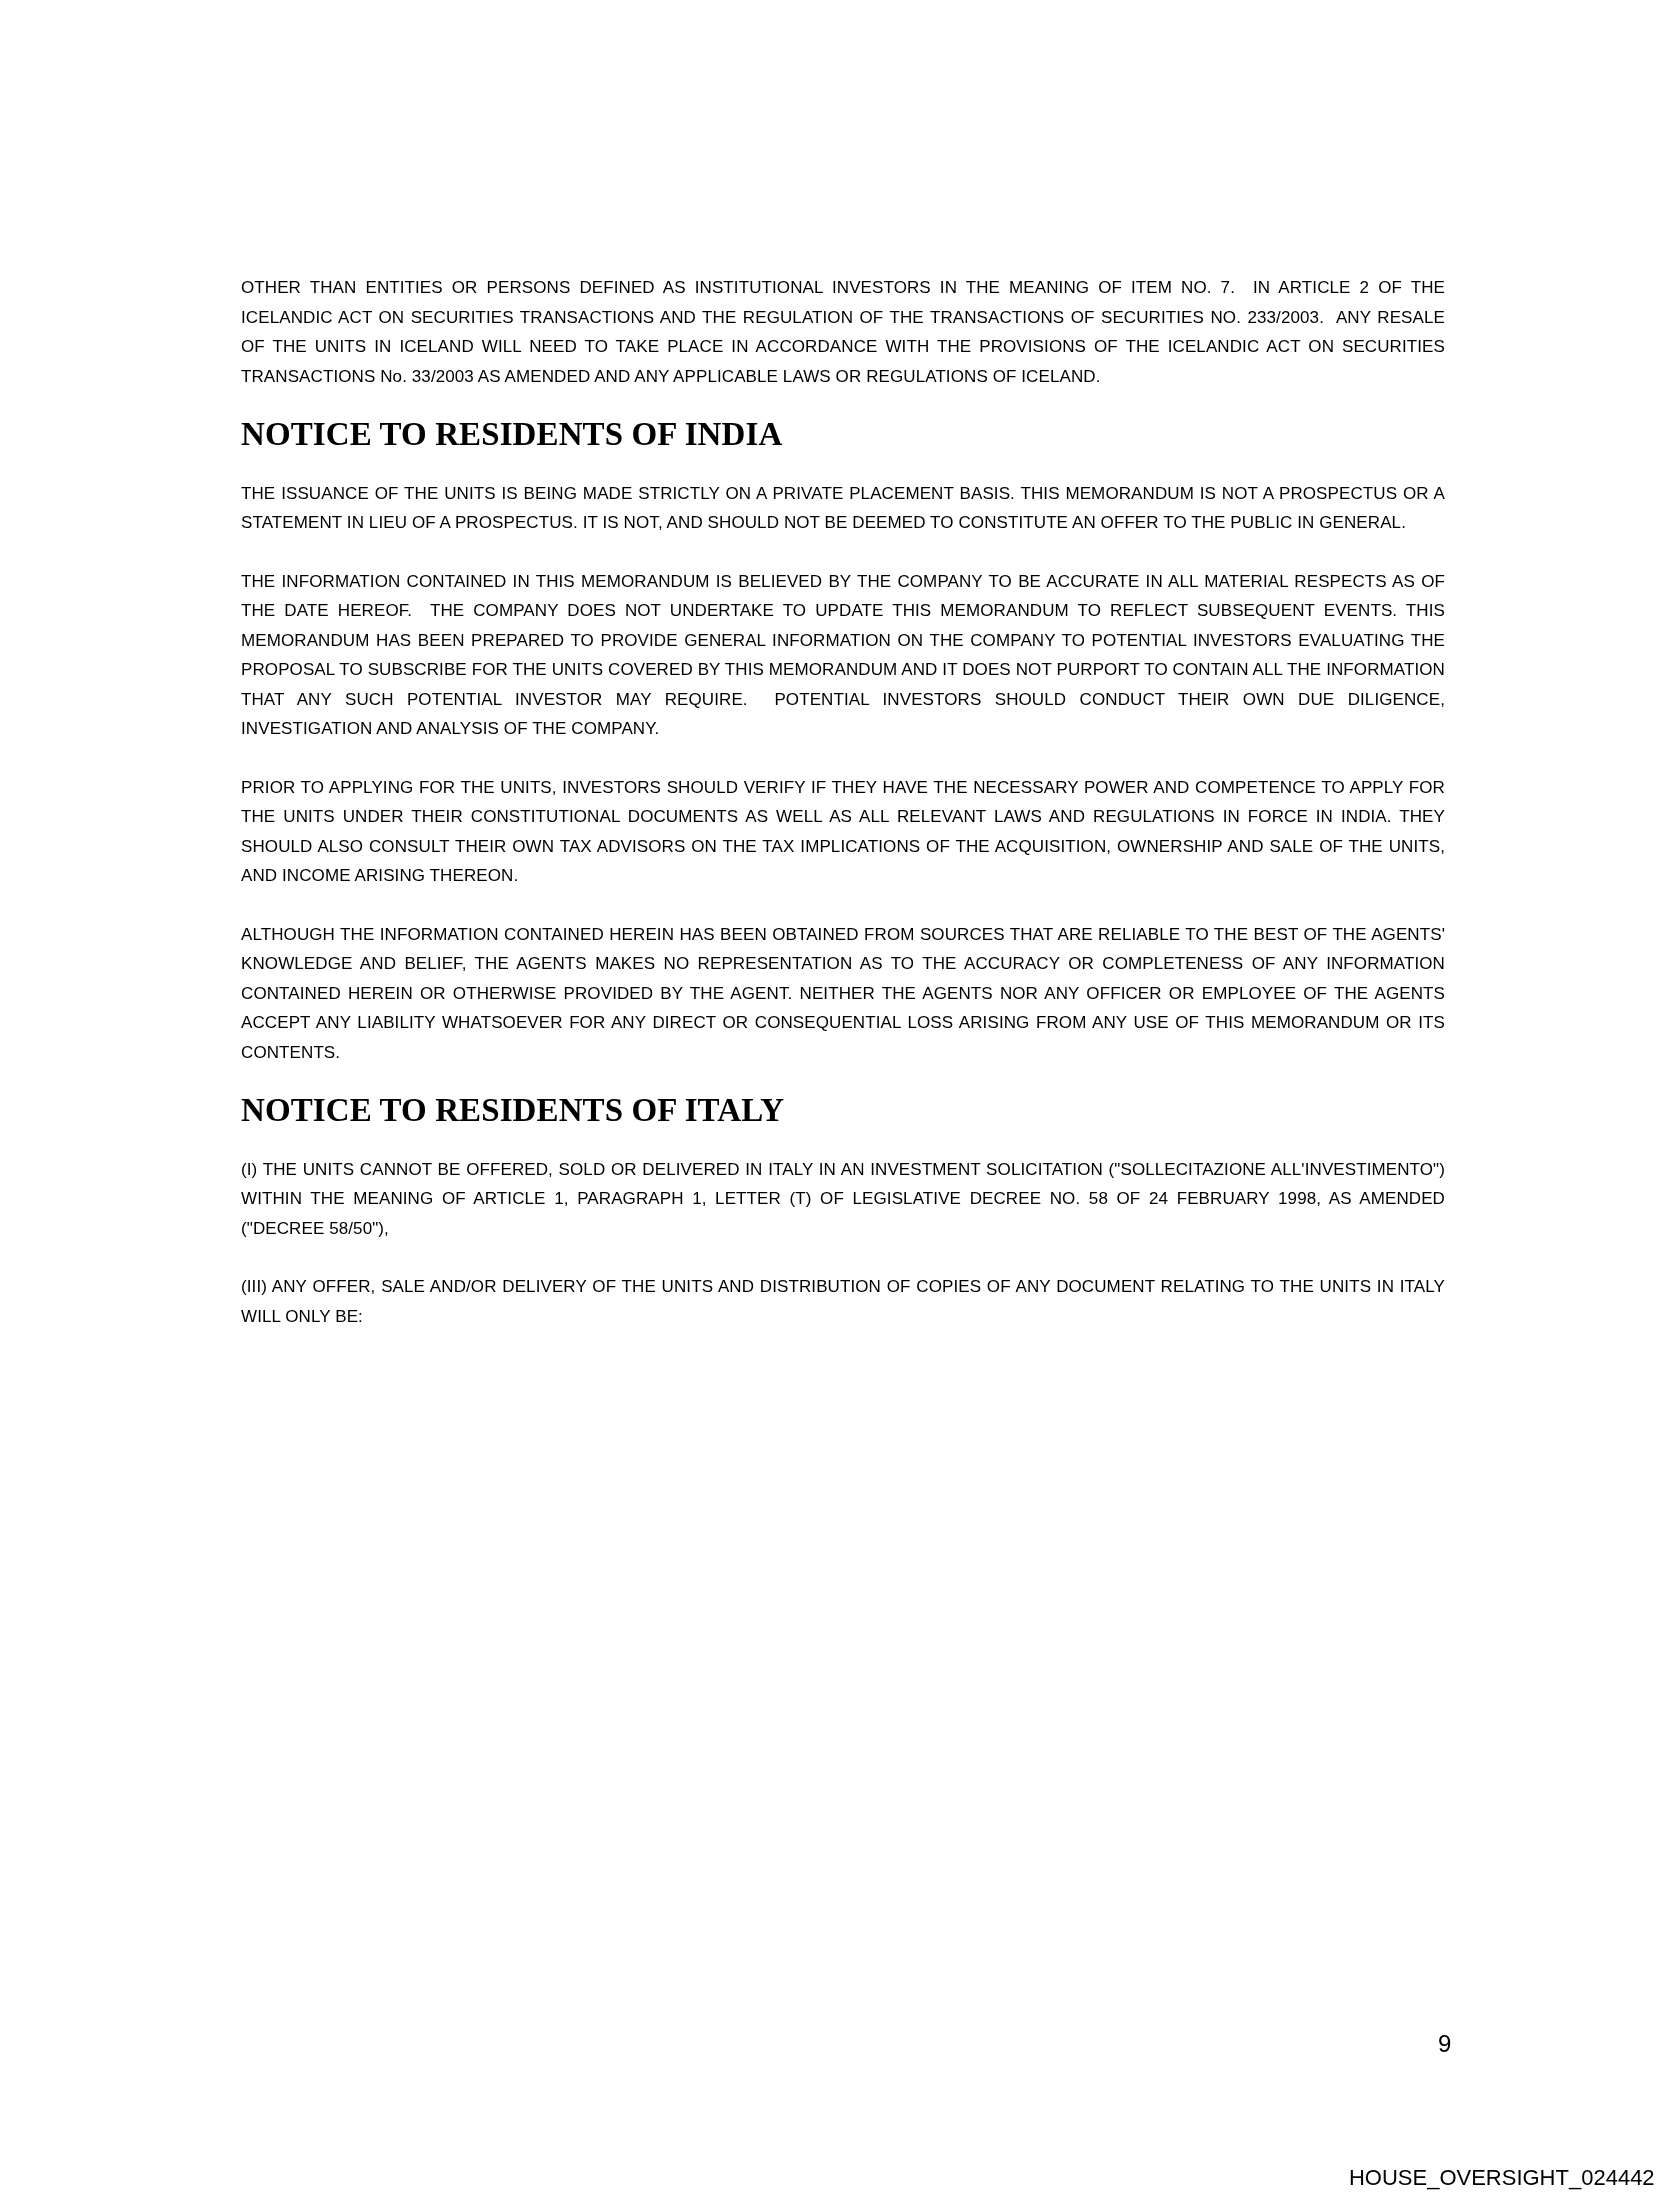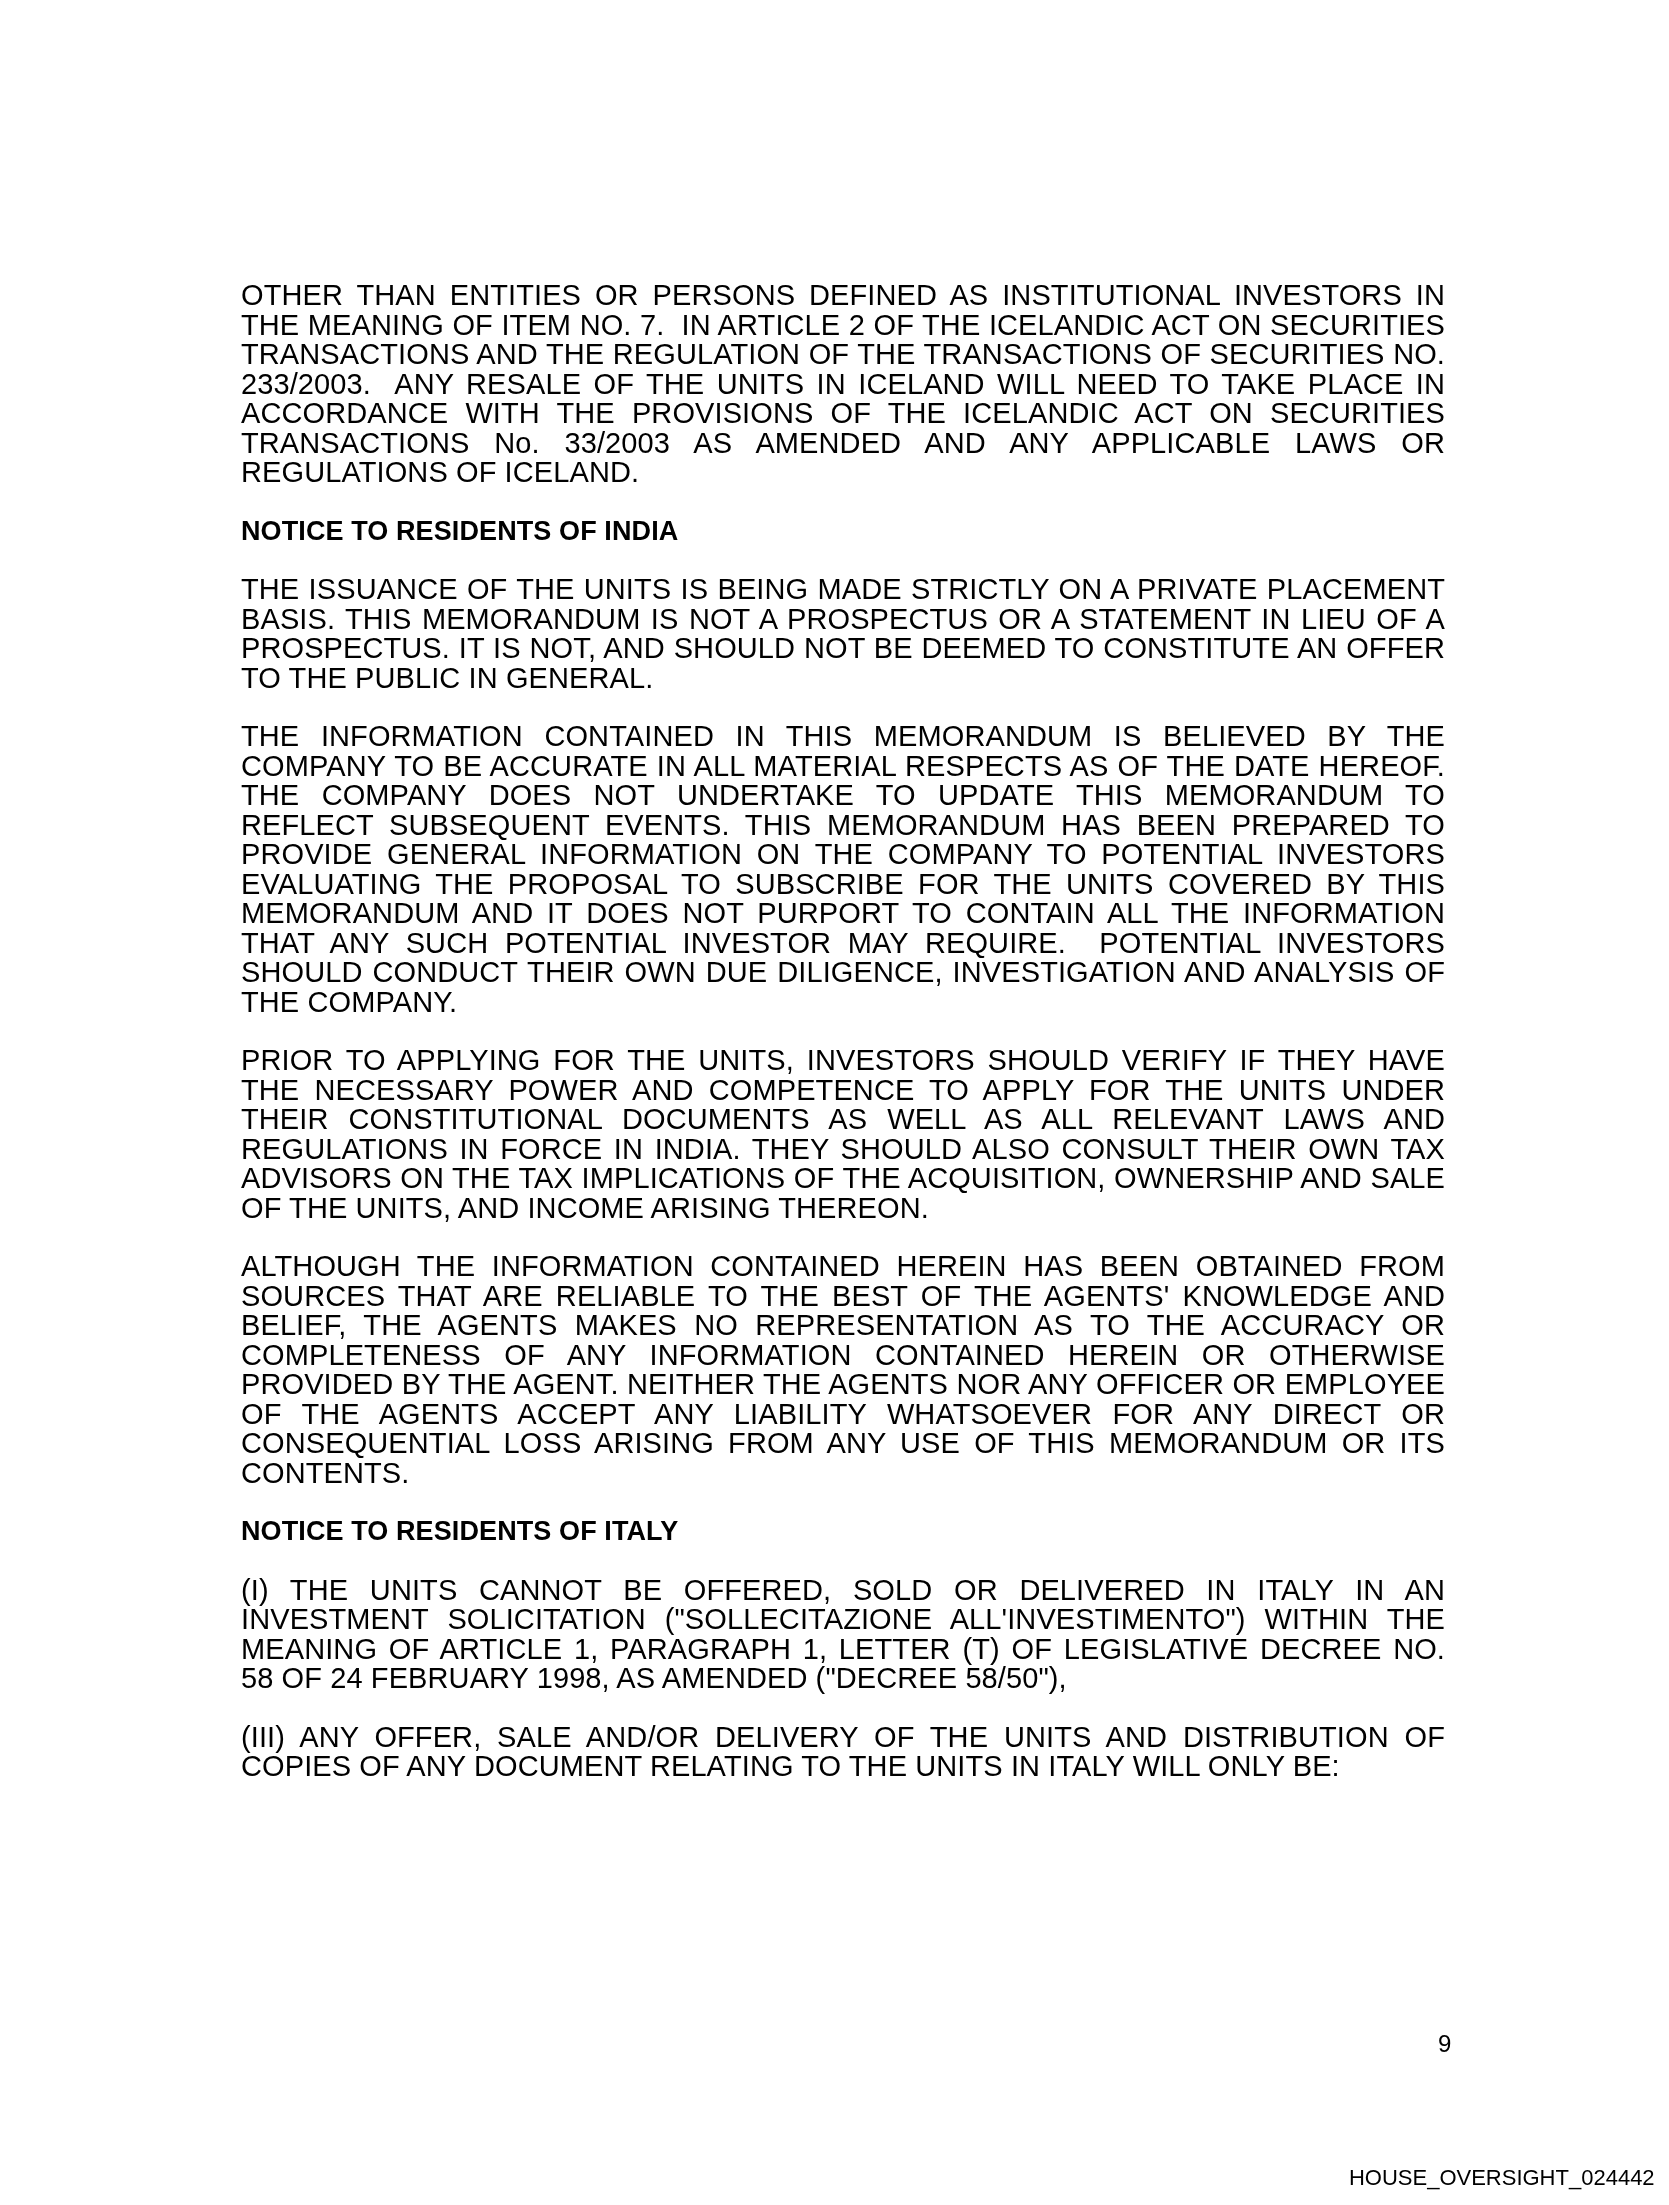--- a/index.html
+++ b/index.html
@@ -16,36 +16,37 @@
     font-family: "Liberation Sans", sans-serif;
     overflow: hidden;
   }
   .content {
     position: absolute;
     left: 241px;
     top: 265px;
     width: 1204px;
   }
   .para {
-    margin: 16px 0 29px 0;
-    font-size: 29px;
+    margin: 8px 0 29px 0;
+    font-size: 17px;
     line-height: 29.5px;
     text-align: justify;
     text-align-last: left;
     white-space: pre-wrap;
     letter-spacing: 0.1px;
   }
   .heading {
     margin: 0 0 29px 0;
-    font-size: 27px;
+    font-size: 33px;
     line-height: 29.5px;
     font-weight: bold;
     text-align: left;
     white-space: pre-wrap;
     letter-spacing: 0.1px;
+    font-family: Liberation Serif, serif;
   }
   .page-number {
     position: absolute;
     left: 1438px;
     top: 2032px;
     font-size: 24px;
     line-height: 24px;
   }
   .bates-stamp {
     position: absolute;

